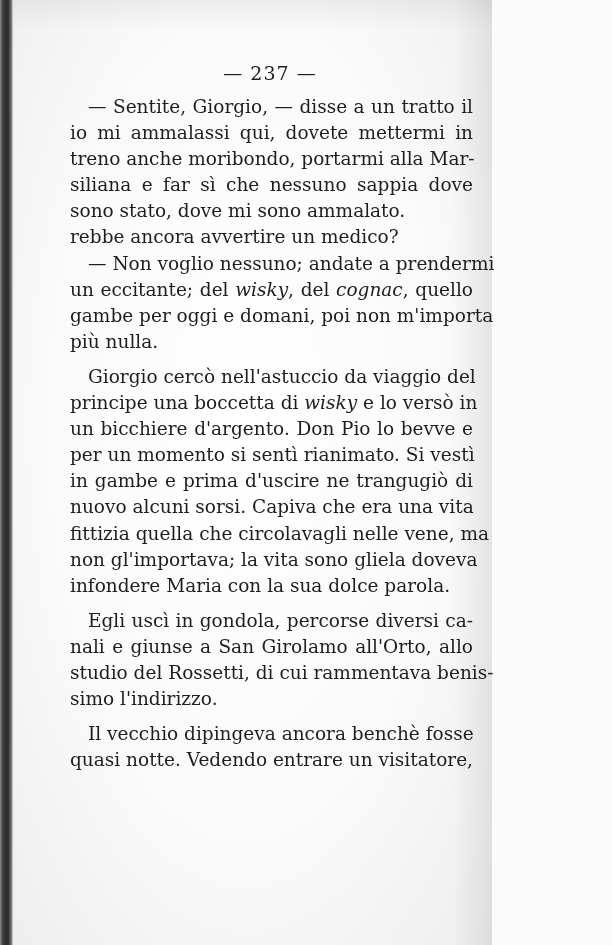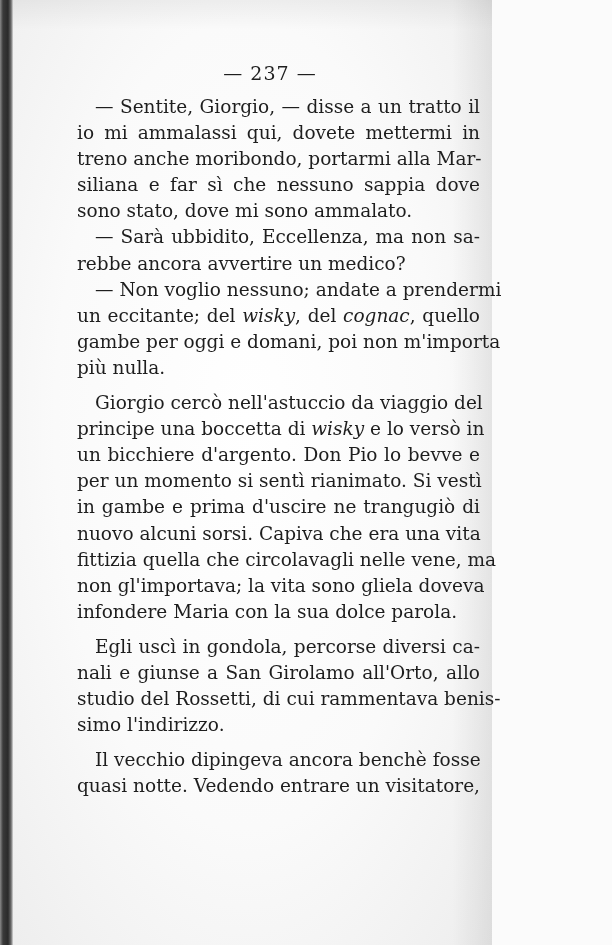--- a/index.html
+++ b/index.html
@@ -24,21 +24,21 @@
     }
     .top-shade {
       position: absolute; left: 13px; top: 0; right: 0; height: 30px;
       background: linear-gradient(to bottom, rgba(0,0,0,0.05), rgba(0,0,0,0));
     }
     .page-number {
       position: absolute; top: 62px; left: 0; width: 540px; text-align: center;
       font-size: 19px; letter-spacing: 1px;
     }
     .text-block {
-      position: absolute; left: 77px; top: 94px; width: 403px;
+      position: absolute; left: 70px; top: 94px; width: 403px;
     }
     .line {
       display: block; height: 26.1px; line-height: 26.1px;
       font-size: 18.5px; white-space: nowrap;
       text-align: justify; text-align-last: justify;
     }
     .line.last { text-align-last: left; }
     .line.indent { padding-left: 18px; }
     .line.para-gap { margin-top: 9px; }
     em { font-style: italic; }
@@ -55,21 +55,20 @@
 
   <div class="text-block" id="text-block">
       <div>
         <span class="line indent">— Sentite, Giorgio, — disse a un tratto il</span>
         <span class="line">io mi ammalassi qui, dovete mettermi in</span>
         <span class="line">treno anche moribondo, portarmi alla Mar-</span>
         <span class="line">siliana e far sì che nessuno sappia dove</span>
         <span class="line last">sono stato, dove mi sono ammalato.</span>
       </div>
       <div>
-        <span class="line indent">— Sarà ubbidito, Eccellenza, ma non sa-</span>
         <span class="line last">rebbe ancora avvertire un medico?</span>
       </div>
       <div>
         <span class="line indent">— Non voglio nessuno; andate a prendermi</span>
         <span class="line">un eccitante; del <em>wisky</em>, del <em>cognac</em>, quello</span>
         <span class="line">gambe per oggi e domani, poi non m'importa</span>
         <span class="line last">più nulla.</span>
       </div>
       <div>
         <span class="line indent para-gap">Giorgio cercò nell'astuccio da viaggio del</span>

